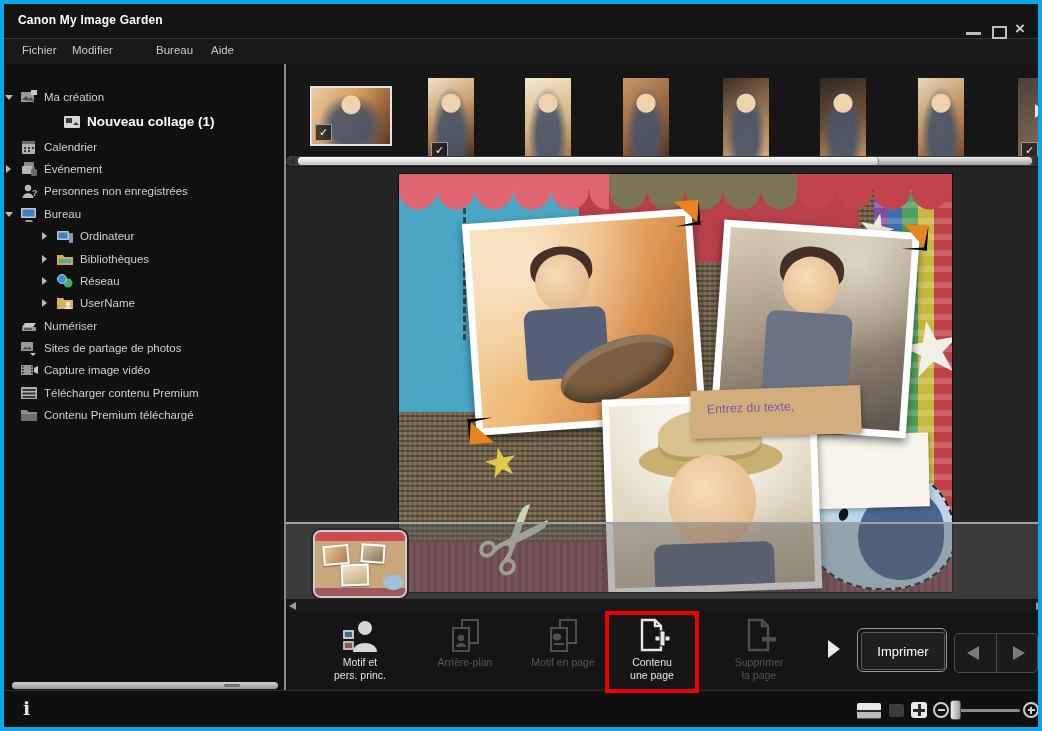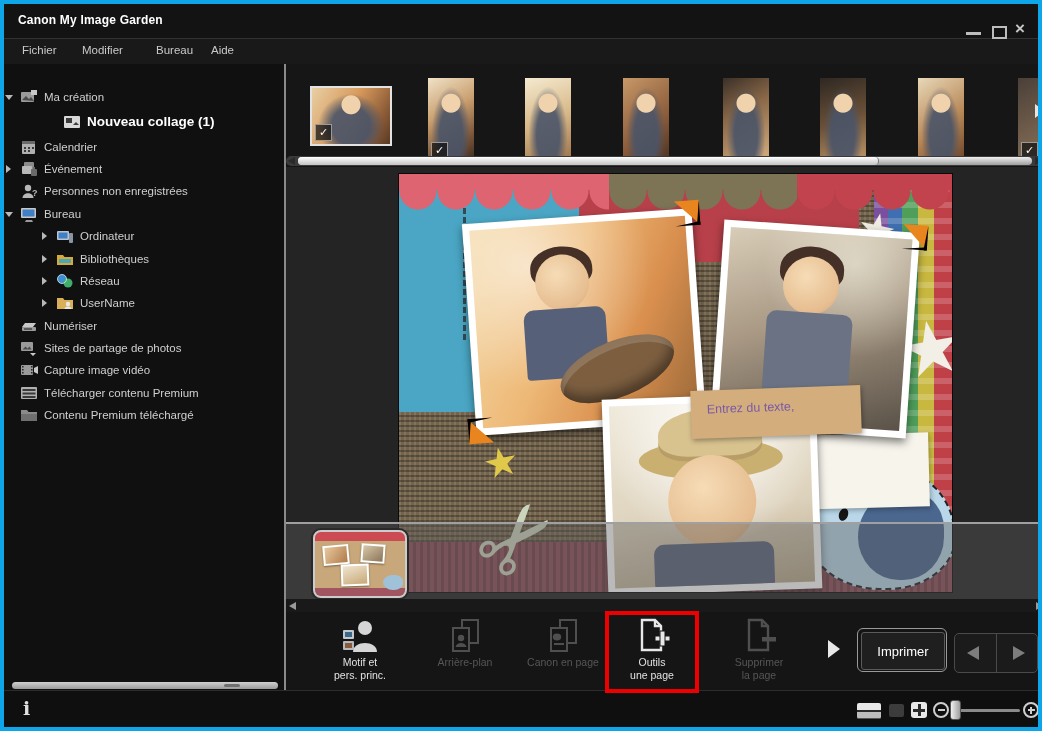--- a/index.html
+++ b/index.html
@@ -164,21 +164,21 @@
 
   <div class="titlebar">
     <div class="title">Canon My Image Garden</div>
     <div class="winbtn btn-min"></div>
     <div class="winbtn btn-max"></div>
     <div class="winbtn btn-close">×</div>
   </div>
 
   <div class="menubar">
     <span class="menu-item" style="left:18px">Fichier</span>
-    <span class="menu-item" style="left:78px">Modifier</span>
+    <span class="menu-item" style="left:68px">Modifier</span>
     <span class="menu-item" style="left:152px">Bureau</span>
     <span class="menu-item" style="left:207px">Aide</span>
   </div>
 
   <div class="sidebar">
     <div class="tree">
 
       <div class="srow">
         <span class="arrspace">
             <span class="arr-down"></span>
@@ -533,33 +533,33 @@
 
     <div class="tbtn disabled" style="left:230px;width:94px">
       <span class="ticon">
         <svg viewBox="0 0 40 40">
             <rect x="17" y="4" width="16" height="23" fill="none" stroke="#4f4f4f" stroke-width="2"></rect>
             <rect x="8" y="12" width="16" height="23" fill="#151515" stroke="#4f4f4f" stroke-width="2"></rect>
             <ellipse cx="14" cy="21" rx="4.2" ry="3.4" fill="#4f4f4f"></ellipse>
             <rect x="11" y="27" width="10" height="2" fill="#4f4f4f"></rect>
           </svg>
       </span>
-      <span class="tlabel">Canon en page</span>
+      <span class="tlabel">Motif en page</span>
     </div>
 
     <div class="tbtn" style="left:326px;width:80px">
       <span class="ticon">
         <svg viewBox="0 0 40 40">
             <path d="M10 4 h13 l6 6 v24 h-19 z" fill="none" stroke="#e8e8e8" stroke-width="2.4"></path>
             <path d="M23 4 v6 h6" fill="none" stroke="#e8e8e8" stroke-width="2.4"></path>
             <rect x="23" y="20" width="15" height="5" fill="#e8e8e8" stroke="#151515" stroke-width="1"></rect>
             <rect x="28" y="15" width="5" height="15" fill="#e8e8e8" stroke="#151515" stroke-width="1"></rect>
           </svg>
       </span>
-      <span class="tlabel">Outils</span>
+      <span class="tlabel">Contenu</span>
       <span class="tlabel">une page</span>
     </div>
     <div class="red-box"></div>
 
     <div class="tbtn disabled" style="left:430px;width:86px">
       <span class="ticon">
         <svg viewBox="0 0 40 40">
             <path d="M10 4 h13 l6 6 v24 h-19 z" fill="none" stroke="#4f4f4f" stroke-width="2.4"></path>
             <path d="M23 4 v6 h6" fill="none" stroke="#4f4f4f" stroke-width="2.4"></path>
             <rect x="23" y="21" width="14" height="4.5" fill="#4f4f4f"></rect>

